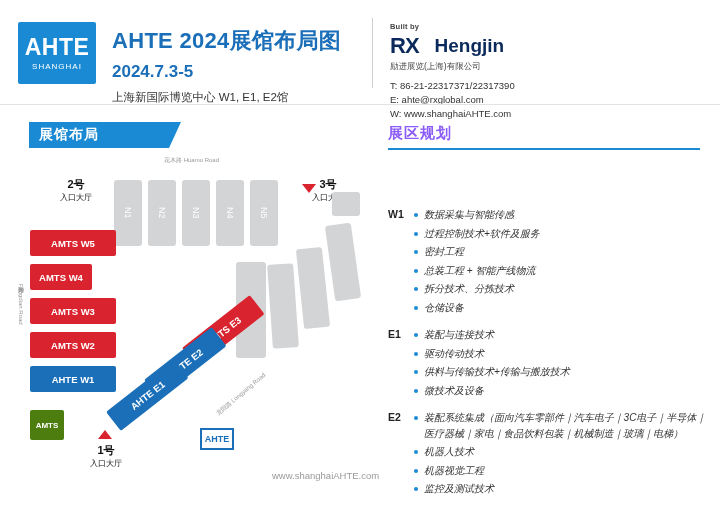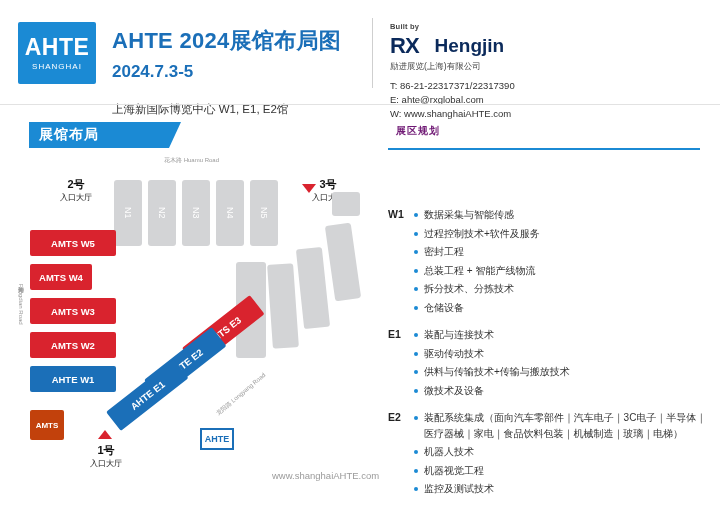--- a/index.html
+++ b/index.html
@@ -14,69 +14,69 @@
   .logo-box {
     position:absolute; left:18px; top:22px; width:78px; height:62px;
     background:#1b8ad4; color:#fff; border-radius:2px;
     display:flex; flex-direction:column; align-items:center; justify-content:center;
   }
   .logo-box .l1 { font-size:23px; font-weight:bold; letter-spacing:0.5px; line-height:24px; }
   .logo-box .l2 { font-size:8px; letter-spacing:1px; margin-top:3px; }
   .title-wrap { position:absolute; left:112px; top:26px; }
   .title-main { font-size:22px; font-weight:bold; color:#1b6fb8; letter-spacing:0.3px; }
   .title-date { font-size:17px; font-weight:bold; color:#1b6fb8; margin-top:6px; }
-  .title-venue { font-size:11.5px; color:#333; margin-top:20px; }
+  .title-venue { font-size:11.5px; color:#333; margin-top:8px; }
   .hdr-divider { position:absolute; left:372px; top:18px; width:1px; height:70px; background:#cfcfcf; }
   .hdr-right { position:absolute; left:390px; top:22px; }
   .built-by { font-size:7.5px; color:#444; font-weight:bold; letter-spacing:0.2px; }
   .rx-row { display:flex; align-items:center; margin-top:2px; }
   .rx-mark { font-size:22px; font-weight:bold; color:#0b2a5b; letter-spacing:-1px; }
   .rx-brand { font-size:19px; font-weight:bold; color:#0b2a5b; margin-left:16px; }
   .rx-sub { font-size:8.5px; color:#444; margin-top:2px; }
   .contact { font-size:9.5px; color:#333; line-height:14px; margin-top:6px; }
   .hdr-rule { position:absolute; left:0; top:104px; width:720px; height:1px; background:#e2e2e2; }
 
   
   .sec-left { position:absolute; left:29px; top:122px; width:140px; height:16px; }
   .sec-left .bar { position:absolute; left:0; top:0; width:140px; height:26px; background:#1b8ad4; }
   .sec-left .txt { position:absolute; left:10px; top:4px; font-size:14px; font-weight:bold; color:#fff; letter-spacing:1px; }
   .sec-left .notch { position:absolute; left:140px; top:0; width:0; height:0;
       border-top:26px solid #1b8ad4; border-right:12px solid transparent; }
-  .sec-right { position:absolute; left:396px; top:124px; font-size:10px; font-weight:bold; color:#701a75; letter-spacing:1px; }
+  .sec-right { position:absolute; left:388px; top:124px; font-size:15px; font-weight:bold; color:#8b5cf6; letter-spacing:1px; }
   .sec-right-rule { position:absolute; left:388px; top:148px; width:312px; height:2px; background:#1b8ad4; }
 
   
   .map { position:absolute; left:14px; top:152px; width:360px; height:330px; }
   .hall { position:absolute; background:#d3d4d6; border-radius:3px; color:#fff;
           font-size:9px; display:flex; align-items:center; justify-content:center; }
   .hall.vert span { writing-mode:vertical-rl; }
   .amts-red { position:absolute; background:#d9232e; color:#fff; font-size:9.5px; font-weight:bold;
               display:flex; align-items:center; justify-content:center; border-radius:2px; }
   .ahte-blue { position:absolute; background:#1b6fb8; color:#fff; font-size:9.5px; font-weight:bold;
                display:flex; align-items:center; justify-content:center; border-radius:2px; }
   .gate { position:absolute; font-size:11px; font-weight:bold; color:#111; text-align:center; line-height:13px; }
   .gate small { font-size:8px; font-weight:normal; display:block; }
   .arrow-red { position:absolute; width:0;height:0; border-left:7px solid transparent;
      border-right:7px solid transparent; border-top:9px solid #d9232e; }
   .roadlabel { position:absolute; font-size:6px; color:#9a9a9a; }
   .roadlabel.vertical { writing-mode:vertical-rl; }
-  .amts-badge { position:absolute; width:34px; height:30px; background:#c2410c; color:#fff;
+  .amts-badge { position:absolute; width:34px; height:30px; background:#4d7c0f; color:#fff;
       font-size:8px; font-weight:bold; display:flex; align-items:center; justify-content:center; border-radius:2px;}
   .ahte-badge { position:absolute; width:34px; height:22px; background:#fff; border:2px solid #1b6fb8;
       color:#1b6fb8; font-size:9px; font-weight:bold; display:flex; align-items:center; justify-content:center;}
   .site-url { position:absolute; left:258px; top:318px; font-size:9.5px; color:#9b9b9b; }
 
   
   .rot { transform-origin: left top; }
 
   
   .zones { position:absolute; left:388px; top:172px; width:318px;margin-top:35px; }
   .zone { display:flex; margin-bottom:9px; }
   .zone-key { width:26px; flex:0 0 26px; font-size:10.5px; font-weight:bold; color:#222; padding-top:1px; }
-  .zone-items { flex:1; }
+  .zone-items { flex:1;font-style:italic; }
   .zone-item { font-size:10px; color:#333; line-height:15.5px; padding-left:10px; position:relative; margin-bottom:3px; }
   .zone-item::before { content:""; position:absolute; left:0; top:6px; width:4px; height:4px; background:#1b8ad4; border-radius:50%; }
 </style>
 </head>
 <body>
 
 <div class="header">
   <div class="logo-box">
     <div class="l1">AHTE</div>
     <div class="l2">SHANGHAI</div>

